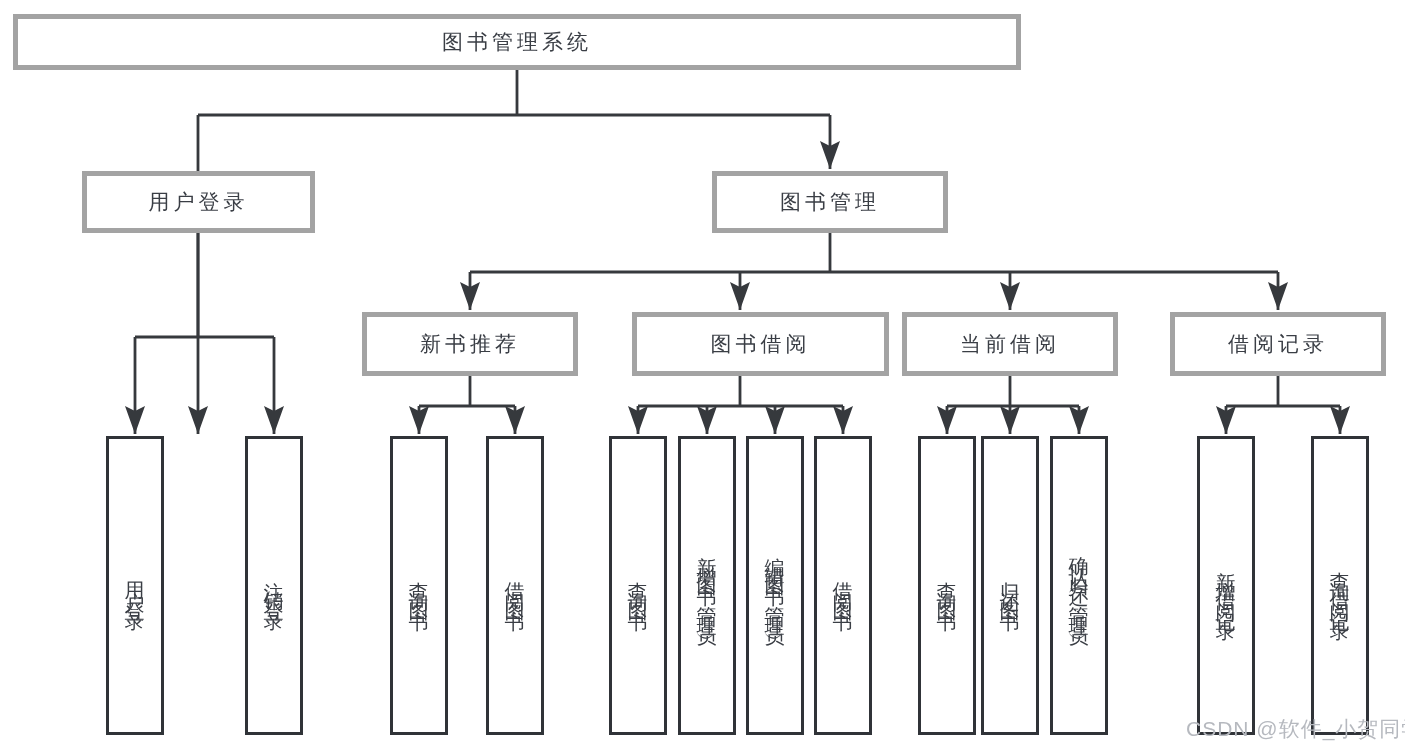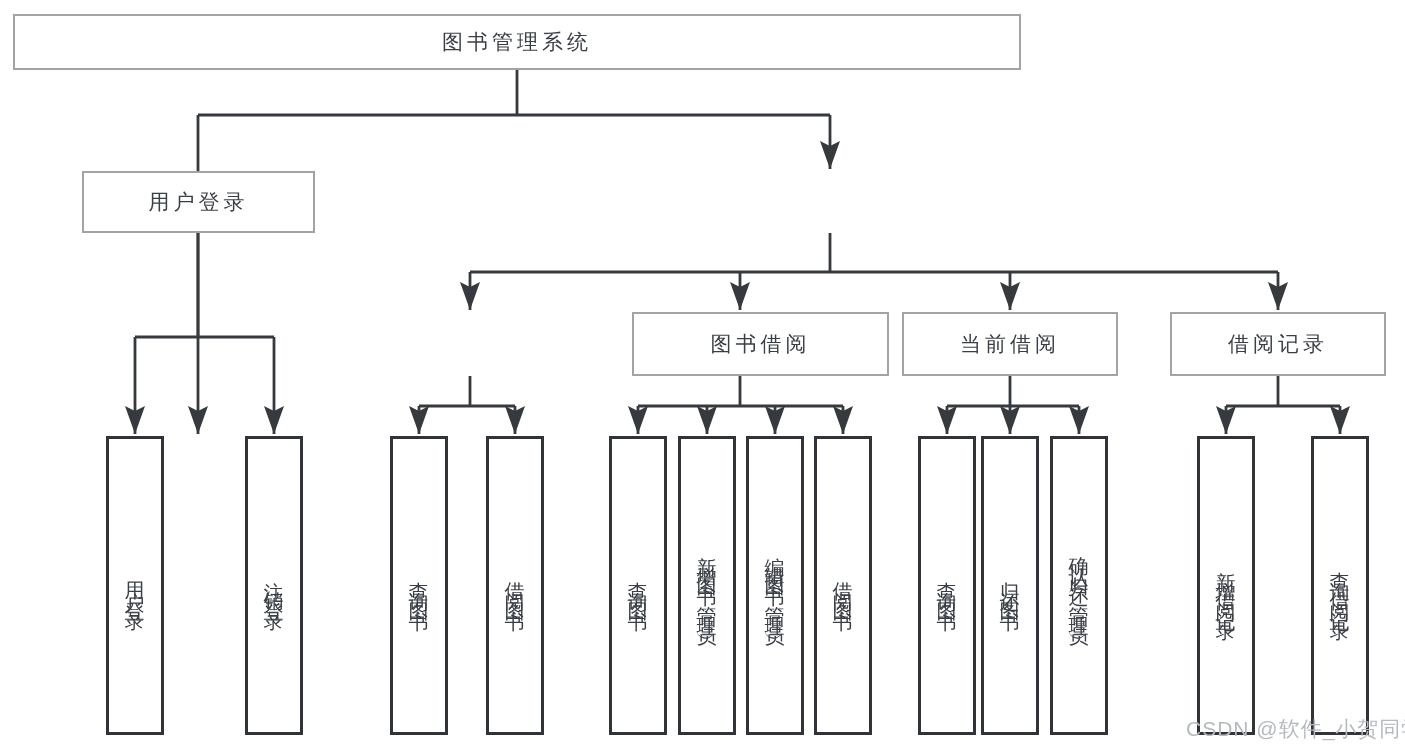--- a/index.html
+++ b/index.html
@@ -5,21 +5,21 @@
   html,body{margin:0;padding:0;background:#ffffff;}
   .stage{
     position:relative;width:1405px;height:747px;background:#ffffff;
     font-family:"Liberation Sans",sans-serif;overflow:hidden;
   }
   .connectors{position:absolute;left:0;top:0;}
   .connectors path{stroke:#36393d;stroke-width:2.8;fill:none;}
   .connectors marker path{fill:#36393d;stroke:none;}
   .hbox{
     position:absolute;box-sizing:border-box;background:#ffffff;
-    border:2px solid #a3a3a3;display:flex;align-items:center;justify-content:center;
+    border:5px solid #a3a3a3;display:flex;align-items:center;justify-content:center;
     font-size:21px;color:#3a3e45;letter-spacing:4px;white-space:nowrap;
   }
   .vbox{
     position:absolute;box-sizing:border-box;background:#ffffff;
     border:3px solid #303338;display:flex;align-items:center;justify-content:center;
     width:58px;height:299px;top:436px;
   }
   .vbox span{
     writing-mode:vertical-rl;font-size:20px;color:#3a3e45;
     letter-spacing:10px;line-height:1;
@@ -92,21 +92,23 @@
       <path d="M1278,376 V406"></path>
       <path d="M1226,406 H1340"></path>
       <path d="M1226,406 V434" marker-end="url(#ah)"></path>
       <path d="M1340,406 V434" marker-end="url(#ah)"></path>
     </g>
   </svg>
 
   <div class="hbox" style="left:13px;top:14px;width:1008px;height:56px;">图书管理系统</div>
 
   <div class="hbox" style="left:82px;top:171px;width:233px;height:62px;">用户登录</div>
+  <div class="hbox" style="left:712px;top:171px;width:236px;height:62px;">图书管理</div>
 
+  <div class="hbox" style="left:362px;top:312px;width:216px;height:64px;">新书推荐</div>
   <div class="hbox" style="left:632px;top:312px;width:257px;height:64px;">图书借阅</div>
   <div class="hbox" style="left:902px;top:312px;width:216px;height:64px;">当前借阅</div>
   <div class="hbox" style="left:1170px;top:312px;width:216px;height:64px;">借阅记录</div>
 
   <div class="vbox" style="left:106px;">
     <span>用户登录</span>
   </div>
   <div class="vbox" style="left:245px;">
     <span>注销登录</span>
   </div>

